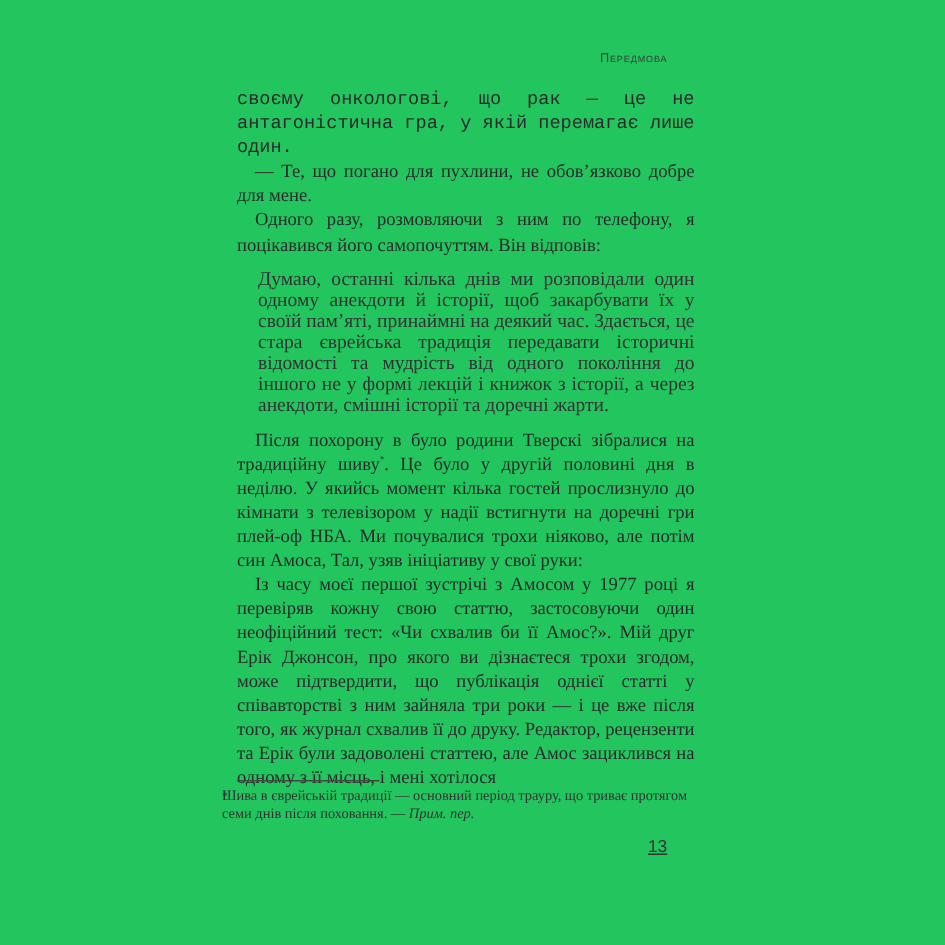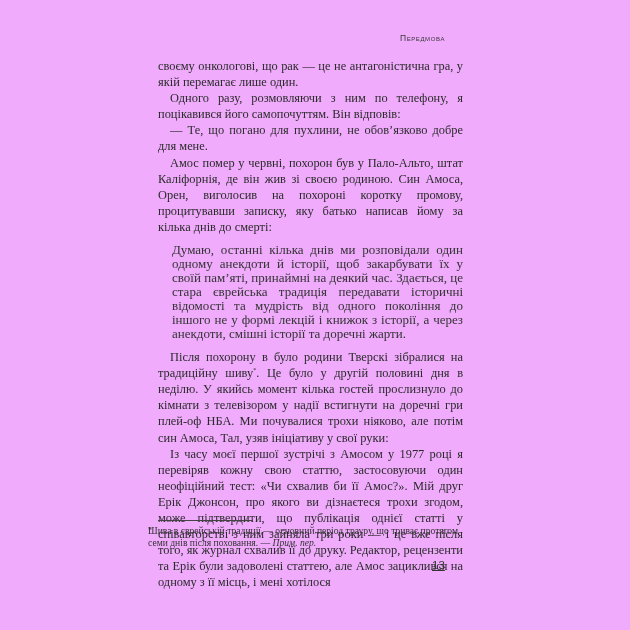--- a/index.html
+++ b/index.html
@@ -1,33 +1,33 @@
 <!DOCTYPE html>
 <html><head>
 <meta charset="utf-8">
 <style>
   html, body { margin: 0; padding: 0; background: #ffffff; }
   body { width: 630px; height: 630px; position: relative; overflow: hidden; }
   .page {
     position: absolute; left: 0; top: 0; width: 630px; height: 630px;
-    background: #f0abfc; color: #2b2b2b;
+    background: #22c55e; color: #2b2b2b;
     font-family: "Liberation Serif", "DejaVu Serif", serif;
   }
   .running-head {
     position: absolute; top: 33px; right: 185px;
     font-family: "Liberation Sans", "DejaVu Sans", sans-serif;
     font-size: 8.5px; letter-spacing: 0.6px; font-variant: small-caps;
     color: #3a3a3a;
   }
   .body-text {
     position: absolute; left: 158px; top: 58px; width: 305px;
     font-size: 12.4px; line-height: 16.1px; text-align: justify;
   }
   .body-text p { margin: 0; text-indent: 12px; }
-  .body-text p.noindent { text-indent: 0; }
+  .body-text p.noindent { text-indent: 0; font-family: Liberation Mono, monospace; }
   .body-text .quote {
     margin: 8px 0 8px 14px; font-size: 13px; line-height: 14px;
     text-indent: 0; text-align: justify; color: #333;
   }
   sup.fnref { font-size: 6px; vertical-align: super; line-height: 0; }
   .fn-rule {
     position: absolute; left: 158px; top: 520px; width: 95px; height: 0;
     border-top: 0.8px solid #444;
   }
   .footnote {
@@ -44,23 +44,22 @@
   }
 </style>
 </head>
 <body>
 
 <div class="page">
   <div class="running-head">Передмова</div>
 
   <div class="body-text">
     <p class="noindent">своєму онкологові, що рак — це не антагоністична гра, у якій перемагає лише один.</p>
+    <p>— Те, що погано для пухлини, не обов’язково добре для мене.</p>
     <p>Одного разу, розмовляючи з ним по телефону, я поцікавився його самопочуттям. Він відповів:</p>
-    <p>— Те, що погано для пухлини, не обов’язково добре для мене.</p>
-    <p>Амос помер у червні, похорон був у Пало-Альто, штат Каліфорнія, де він жив зі своєю родиною. Син Амоса, Орен, виголосив на похороні коротку промову, процитувавши записку, яку батько написав йому за кілька днів до смерті:</p>
     <div class="quote">Думаю, останні кілька днів ми розповідали один одному анекдоти й історії, щоб закарбувати їх у своїй пам’яті, принаймні на деякий час. Здається, це стара єврейська традиція передавати історичні відомості та мудрість від одного покоління до іншого не у формі лекцій і книжок з історії, а через анекдоти, смішні історії та доречні жарти.</div>
     <p><span>Після похорону в було родини Тверскі зібралися на традиційну шиву</span><sup class="fnref">*</sup><span>. Це було у другій половині дня в неділю. У якийсь момент кілька гостей прослизнуло до кімнати з телевізором у надії встигнути на доречні гри плей-оф НБА. Ми почувалися трохи ніяково, але потім син Амоса, Тал, узяв ініціативу у свої руки:</span></p>
     <p>Із часу моєї першої зустрічі з Амосом у 1977 році я перевіряв кожну свою статтю, застосовуючи один неофіційний тест: «Чи схвалив би її Амос?». Мій друг Ерік Джонсон, про якого ви дізнаєтеся трохи згодом, може підтвердити, що публікація однієї статті у співавторстві з ним зайняла три роки — і це вже після того, як журнал схвалив її до друку. Редактор, рецензенти та Ерік були задоволені статтею, але Амос зациклився на одному з її місць, і мені хотілося</p>
   </div>
 
   <div class="fn-rule"></div>
   <div class="footnote">
     <span class="mark">*</span>
     <div class="fn-text"><span>Шива в єврейській традиції — основний період трауру, що триває протягом семи днів після поховання. — </span><em>Прим. пер.</em></div>
   </div>

